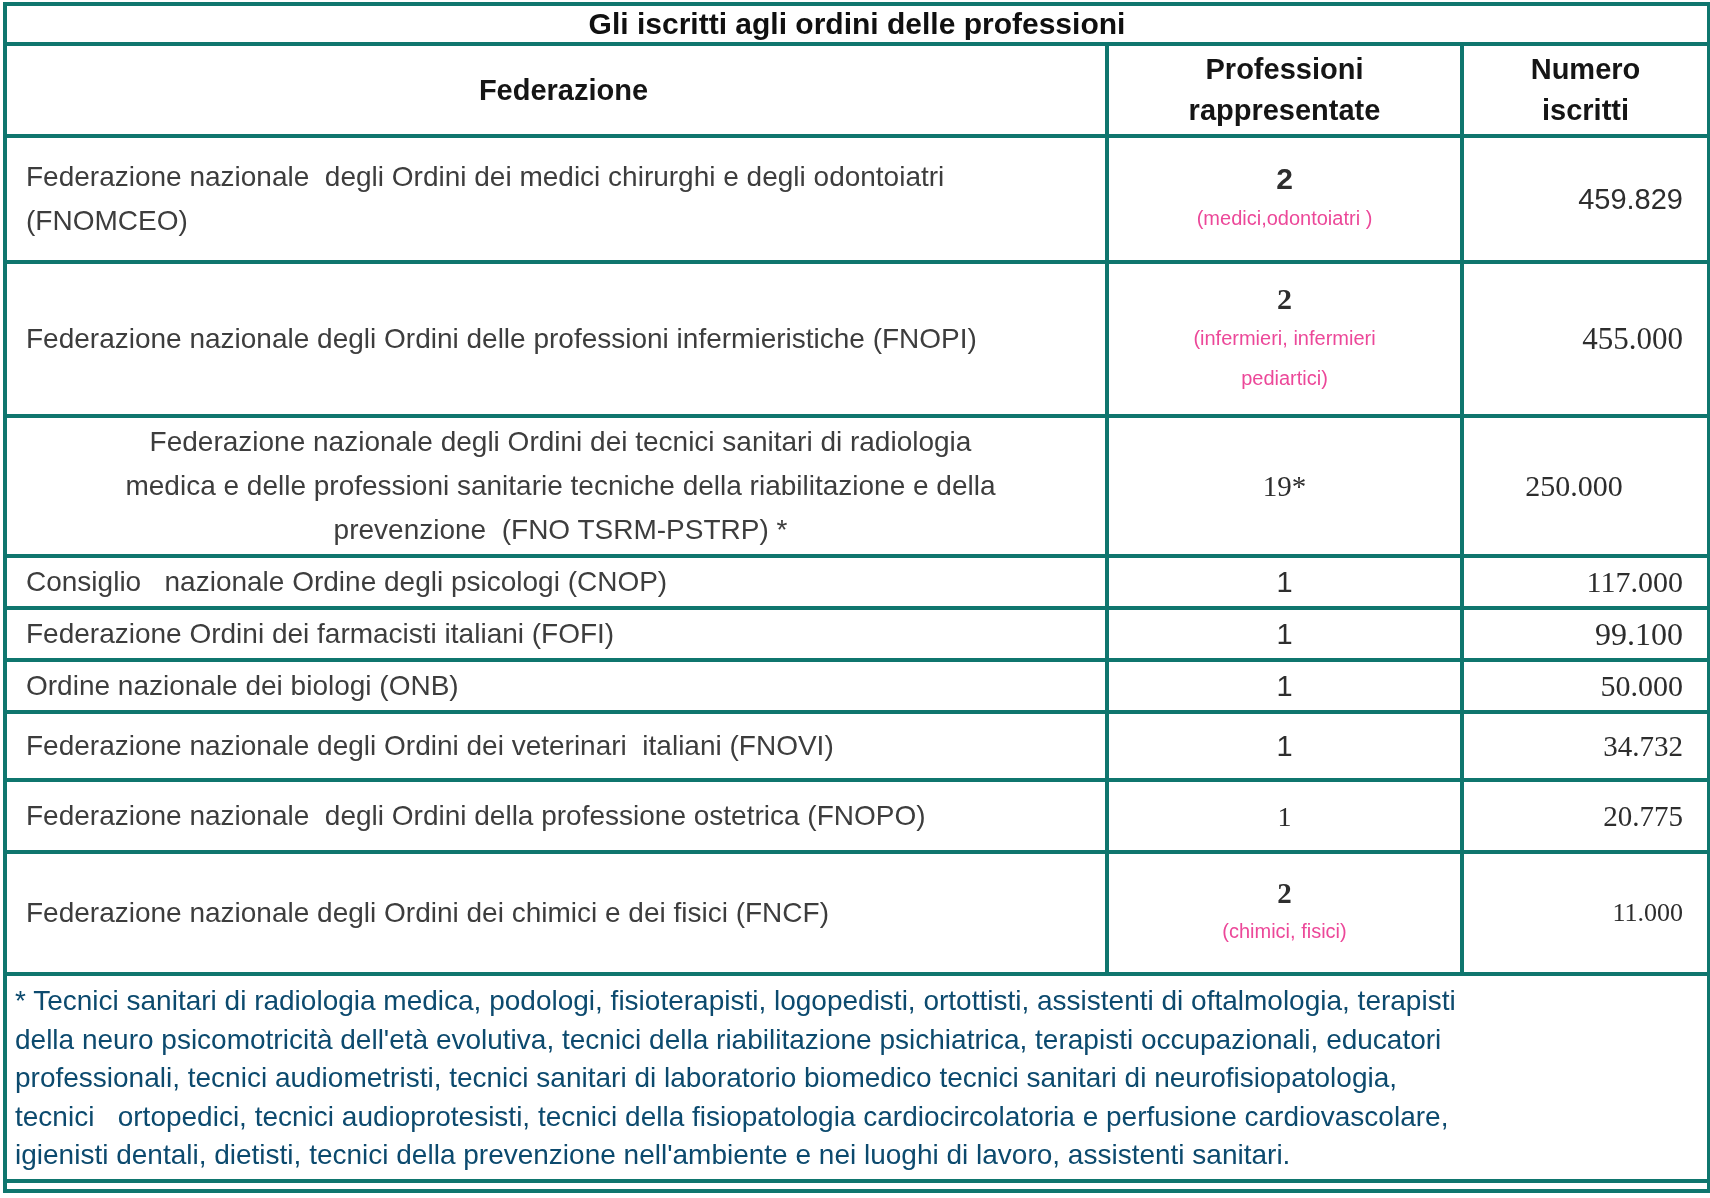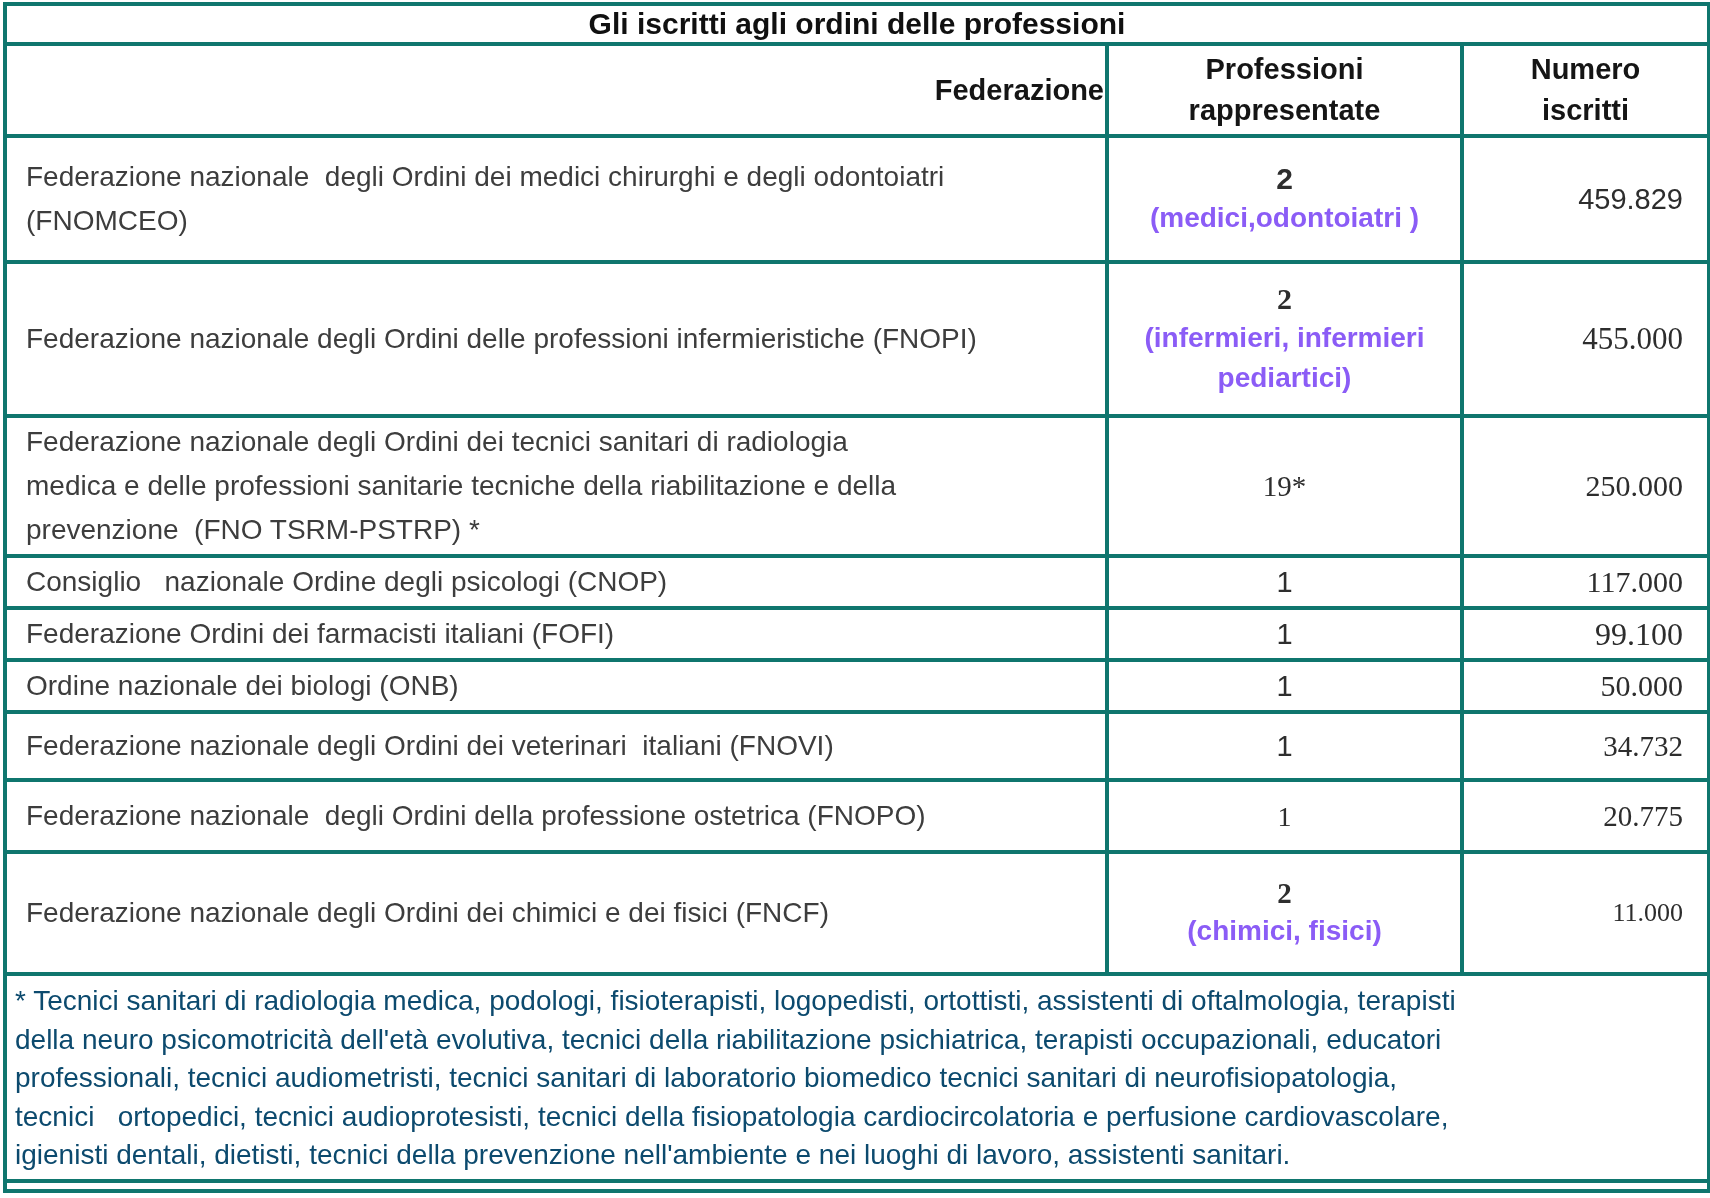--- a/index.html
+++ b/index.html
@@ -42,62 +42,61 @@
   }
   
   tr.header-row th {
     height: 92px;
     font-weight: bold;
     color: #151515;
     font-size: 29px;
     white-space: pre;
     line-height: 41px;
   }
-  th.h-fed { text-align: right; padding-left: 16px; }
+  th.h-fed { text-align: center; padding-left: 16px; }
   th.h-prof, th.h-num { text-align: center; }
   
   td.fed {
     font-size: 28px;
     color: #3d3d3d;
     padding: 2px 10px 2px 19px;
     white-space: pre;
     line-height: 44px;
     text-align: left;
   }
   td.prof { text-align: center; padding: 2px 4px; }
   td.num  {
     text-align: right;
     padding-right: 24px;
     color: #2d2d2d;
     white-space: pre;
   }
   .count  { color: #2e2e2e; line-height: 1.25; white-space: pre; }
   .detail {
     font-family: "Liberation Sans", sans-serif;
-    font-size: 28px;
-    color: #8b5cf6;
+    font-size: 20px;
+    color: #ec4899;
     line-height: 40px;
     white-space: pre;
-    font-weight: bold;
   }
   
   .c-sans-b  { font-family: "Liberation Sans", sans-serif;  font-weight: bold;   font-size: 30px; }
   .c-serif-b { font-family: "Liberation Serif", serif;      font-weight: bold;   font-size: 30px; }
   .c-serif   { font-family: "Liberation Serif", serif;      font-weight: normal; font-size: 29px; }
   .c-sans    { font-family: "Liberation Sans", sans-serif;  font-weight: normal; font-size: 29px; }
   
   .n-sans  { font-family: "Liberation Sans", sans-serif; }
   .n-serif { font-family: "Liberation Serif", serif; }
   .s26 { font-size: 26px; } .s28 { font-size: 28px; }
   .s29 { font-size: 29px; } .s30 { font-size: 30px; }
   .s31 { font-size: 31px; } .s32 { font-size: 32px; }
   
   tr.r1  td { height: 126px; }
   tr.r2  td { height: 154px; }
-  tr.r3  td { height: 133px; }
+  tr.r3  td { height: 133px; text-align: center; }
   tr.r4  td { height: 44px; }
   tr.r5  td { height: 50px; }
   tr.r6  td { height: 48px; }
   tr.r7  td { height: 49px; }
   tr.r8  td { height: 68px; }
   tr.r9  td { height: 72px; }
   tr.r10 td { height: 122px; }
   
   tr.footnote-row td {
     height: 196px;

